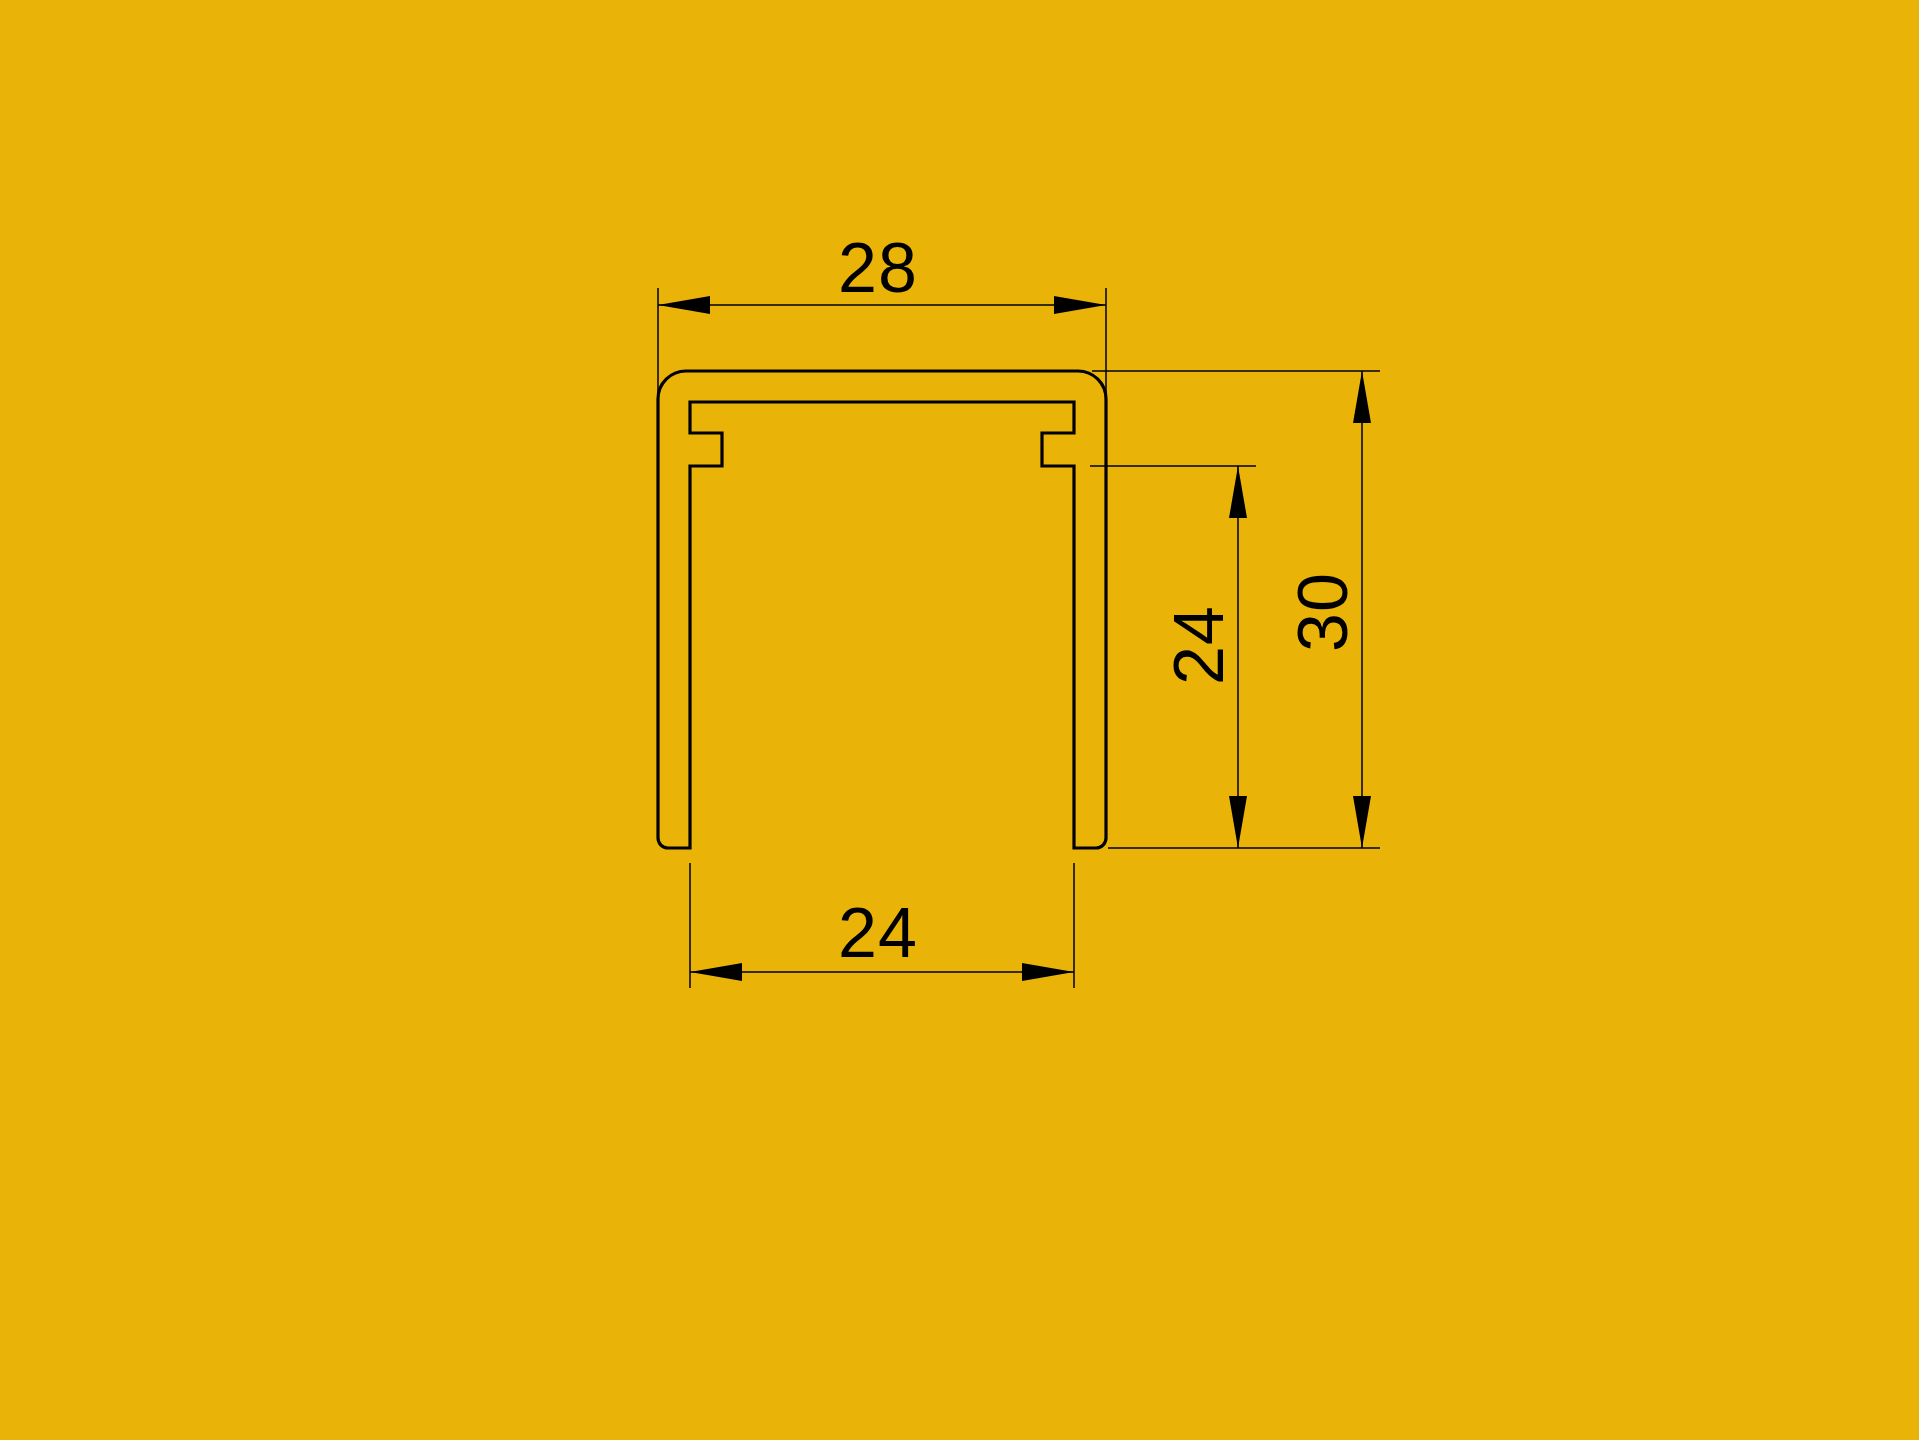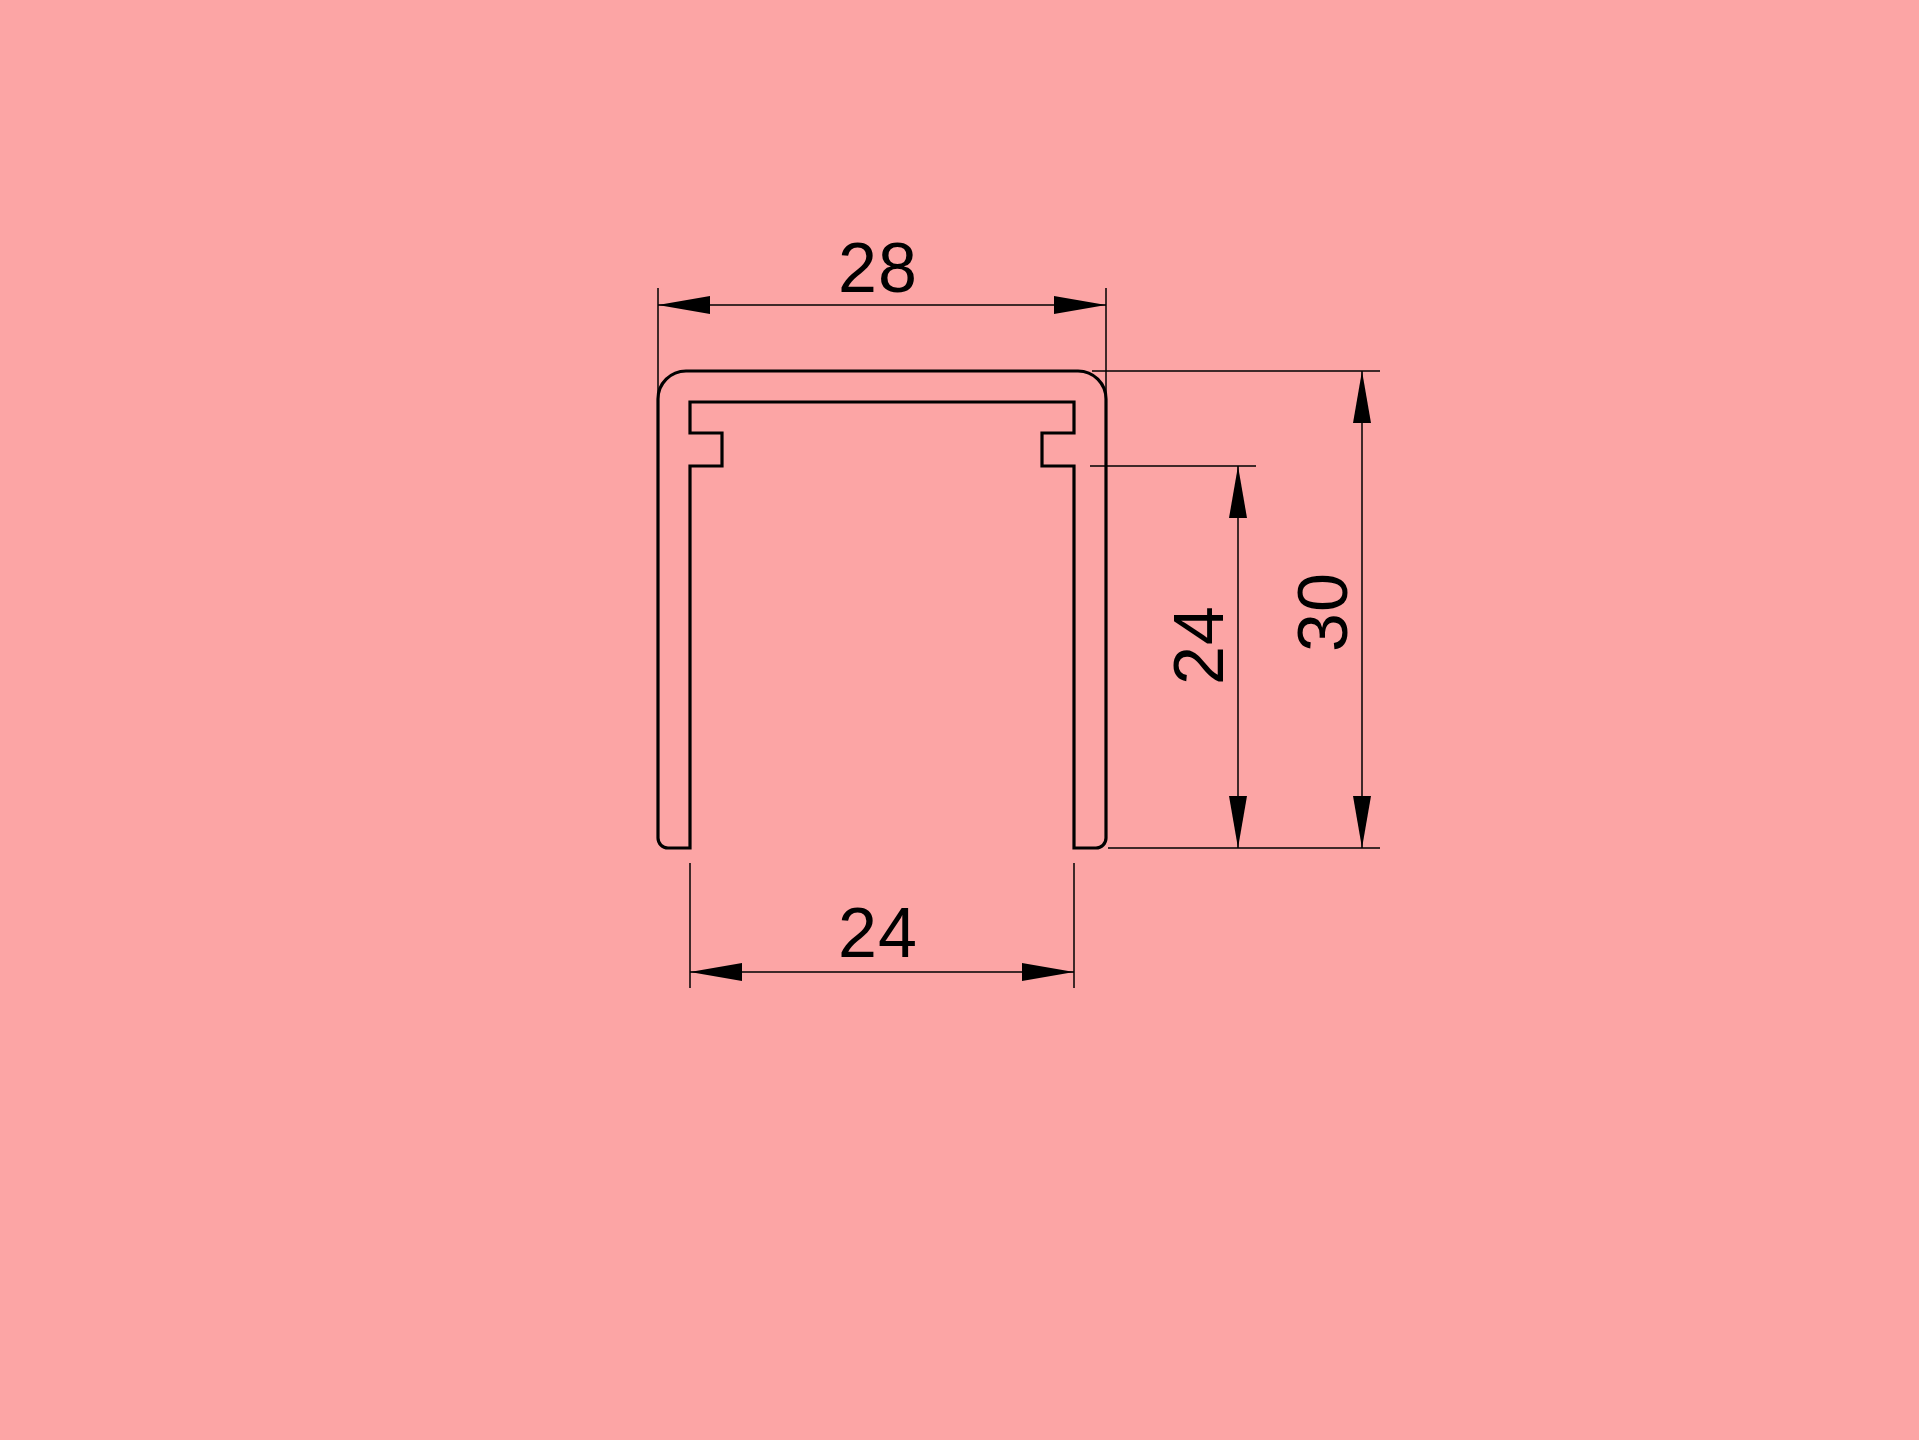--- a/index.html
+++ b/index.html
@@ -4,21 +4,21 @@
 <style>
   html, body {
     margin: 0;
     padding: 0;
     background: #ffffff;
   }
   .canvas {
     position: relative;
     width: 1919px;
     height: 1440px;
-    background: #fca5a5;
+    background: #eab308;
     overflow: hidden;
   }
   svg {
     position: absolute;
     left: 0;
     top: 0;
   }
   text {
     font-family: "Liberation Sans", "DejaVu Sans", sans-serif;
     font-weight: 400;

